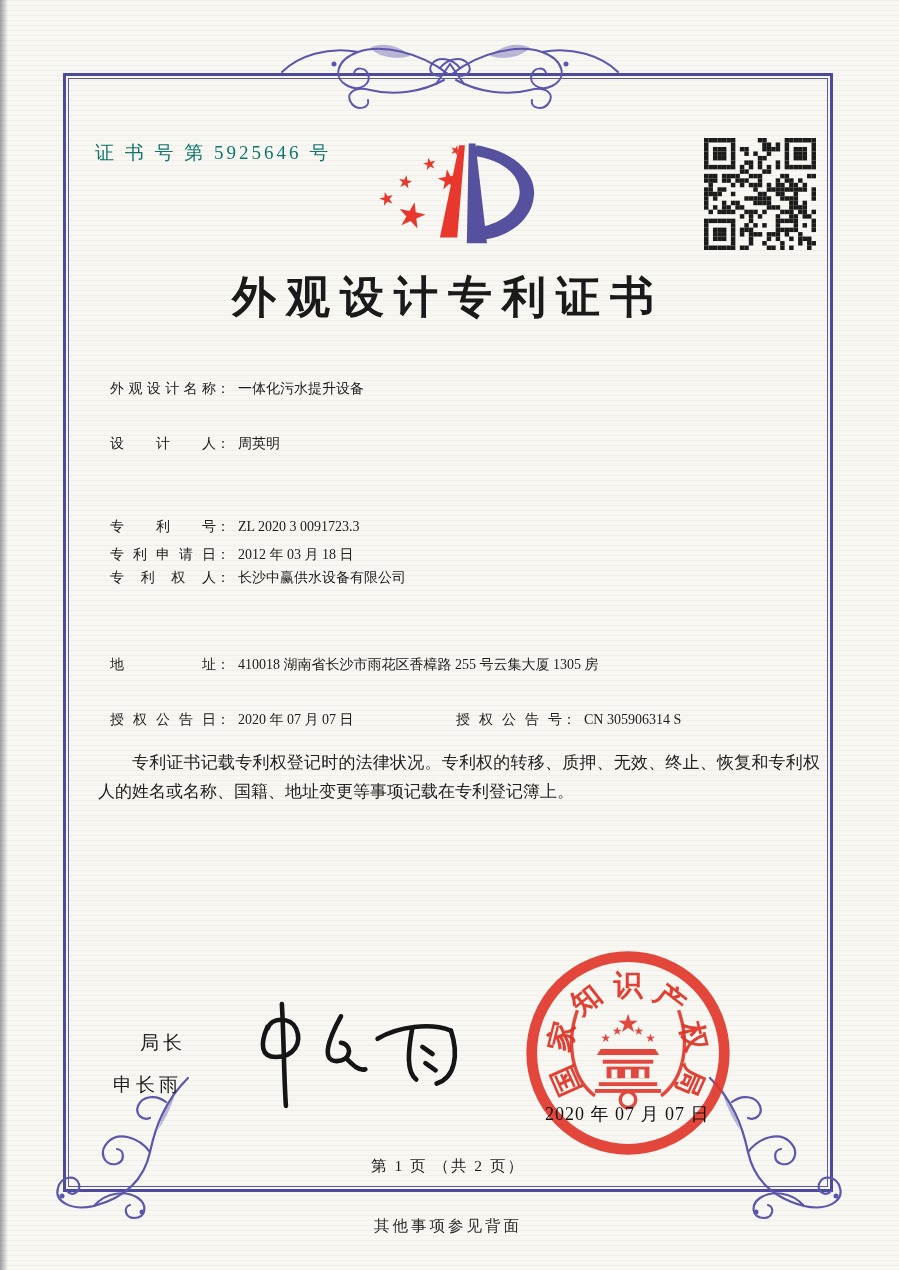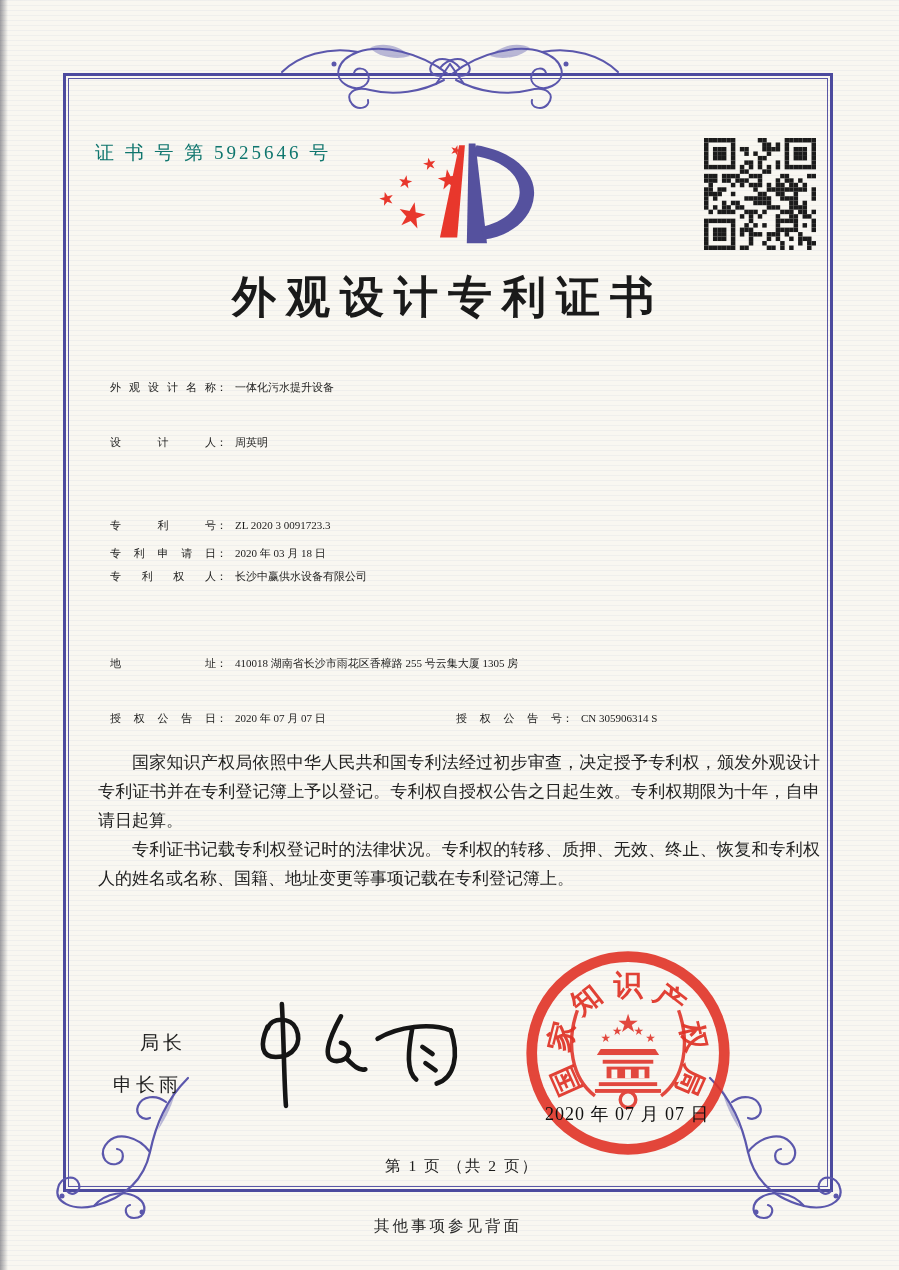--- a/index.html
+++ b/index.html
@@ -11,31 +11,31 @@
        background:linear-gradient(90deg,rgba(45,45,60,.45),rgba(45,45,60,0));}
   .border-outer{position:absolute;left:63px;top:73px;width:764px;height:1113px;
        border:3px solid #4c4a9e;}
   .border-inner{position:absolute;inset:2px;border:1px solid #5a57a6;}
   .ornament{position:absolute;pointer-events:none;}
   .cert-number{position:absolute;left:95px;top:140px;font-size:19px;letter-spacing:3px;color:#0f766e;}
   .logo{position:absolute;left:358px;top:130px;}
   .qr{position:absolute;left:704px;top:138px;}
   .page-title{position:absolute;left:63px;top:268px;width:770px;text-align:center;
        font-size:44px;font-weight:700;letter-spacing:10px;color:#1a1a1a;}
-  .row{position:absolute;left:110px;font-size:11px;white-space:nowrap;}
+  .row{position:absolute;left:110px;font-size:14px;white-space:nowrap;}
   .lbl{display:inline-block;width:106px;text-align:justify;text-align-last:justify;}
   .val{margin-left:8px;}
   .pair2{position:absolute;left:346px;top:0;}
   .body-text{position:absolute;left:98px;top:748px;width:722px;font-size:17px;line-height:29px;}
   .body-text p{margin:0;text-indent:2em;text-align:justify;color:#222;}
   .signer{position:absolute;left:113px;font-size:19px;letter-spacing:4px;color:#202020;}
   .signature{position:absolute;left:220px;top:998px;}
   .seal{position:absolute;left:521px;top:946px;}
   .seal-date{position:absolute;left:545px;top:1102px;font-size:18px;letter-spacing:1px;color:#101010;}
-  .page-info{position:absolute;left:63px;top:1156px;width:770px;text-align:center;font-size:15.5px;letter-spacing:2px;padding-left:14px;}
+  .page-info{position:absolute;left:63px;top:1156px;width:770px;text-align:center;font-size:15.5px;letter-spacing:2px;}
   .back-note{position:absolute;left:63px;top:1216px;width:770px;text-align:center;font-size:15.5px;letter-spacing:3px;color:#2b2b2b;}
   svg text{font-family:"Liberation Serif","DejaVu Serif",serif;}
   .star-glyph{font-family:"DejaVu Sans",sans-serif;}
 </style>
 </head>
 <body>
 
 <div class="scan-edge"></div>
 
 <div class="border-outer">
@@ -402,37 +402,36 @@
 <div class="row" style="top:380px;">
   <span class="lbl">外观设计名称</span><span>：</span><span class="val">一体化污水提升设备</span>
 </div>
 <div class="row" style="top:435px;">
   <span class="lbl">设计人</span><span>：</span><span class="val">周英明</span>
 </div>
 <div class="row" style="top:518px;">
   <span class="lbl">专利号</span><span>：</span><span class="val">ZL 2020 3 0091723.3</span>
 </div>
 <div class="row" style="top:546px;">
-  <span class="lbl">专利申请日</span><span>：</span><span class="val">2020 年 03 月 18 日</span>
+  <span class="lbl">专利申请日</span><span>：</span><span class="val">2012 年 03 月 18 日</span>
 </div>
 <div class="row" style="top:569px;">
   <span class="lbl">专利权人</span><span>：</span><span class="val">长沙中赢供水设备有限公司</span>
 </div>
 <div class="row" style="top:656px;">
   <span class="lbl">地址</span><span>：</span><span class="val">410018 湖南省长沙市雨花区香樟路 255 号云集大厦 1305 房</span>
 </div>
 <div class="row" style="top:711px;">
   <span class="lbl">授权公告日</span><span>：</span><span class="val">2020 年 07 月 07 日</span>
   <span class="pair2">
     <span class="lbl">授权公告号</span><span>：</span><span class="val">CN 305906314 S</span>
   </span>
 </div>
 
 <div class="body-text">
-  <p>国家知识产权局依照中华人民共和国专利法经过初步审查，决定授予专利权，颁发外观设计专利证书并在专利登记簿上予以登记。专利权自授权公告之日起生效。专利权期限为十年，自申请日起算。</p>
   <p>专利证书记载专利权登记时的法律状况。专利权的转移、质押、无效、终止、恢复和专利权人的姓名或名称、国籍、地址变更等事项记载在专利登记簿上。</p>
 </div>
 
 <div class="signer" style="top:1030px;margin-left:27px;">局长</div>
 <div class="signer" style="top:1072px;">申长雨</div>
 
 <svg class="signature" width="250" height="112" viewBox="0 0 240 110">
   <g stroke="#151515" stroke-width="4.5" fill="none" stroke-linecap="round" stroke-linejoin="round">
     <path d="M44,28 C36,46 38,58 52,58 C70,58 78,44 72,30 C67,19 48,18 44,30"></path>
     <path d="M58,6 C60,40 60,80 62,106"></path>

